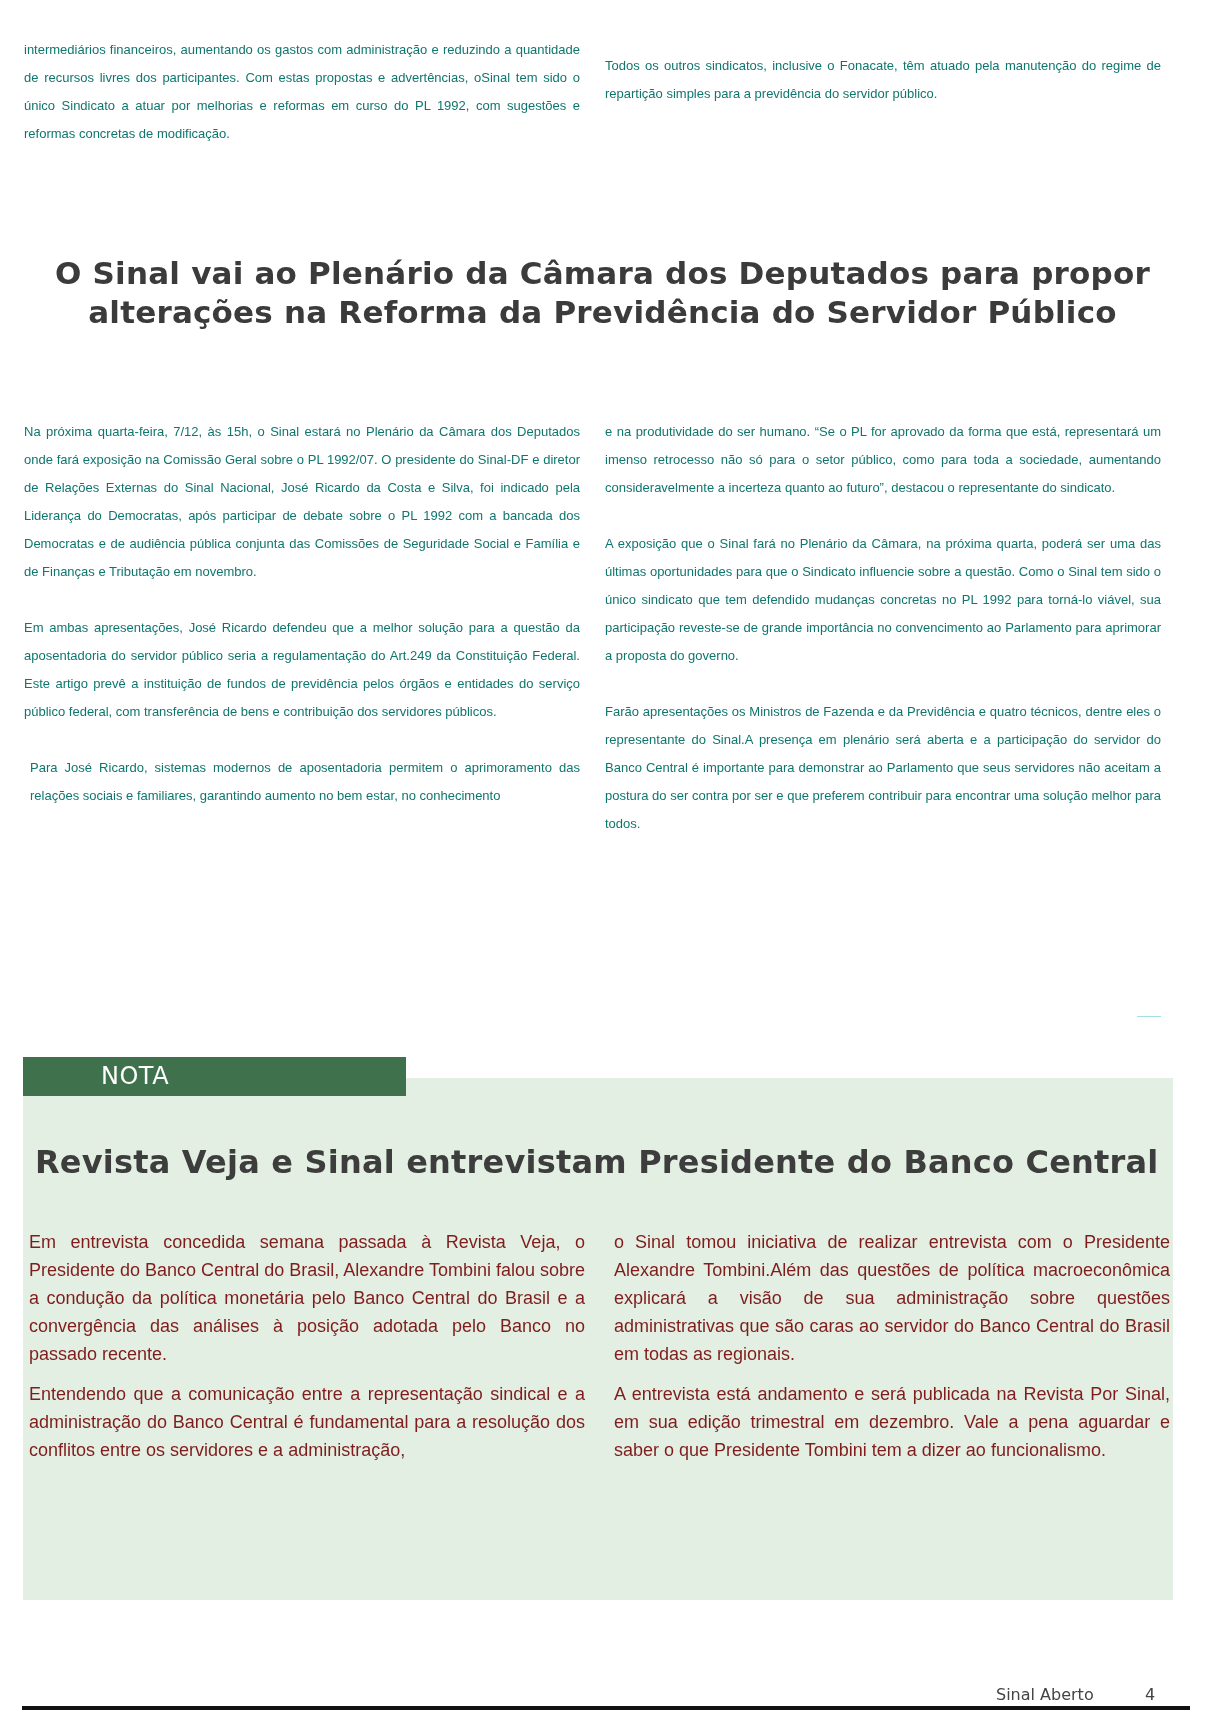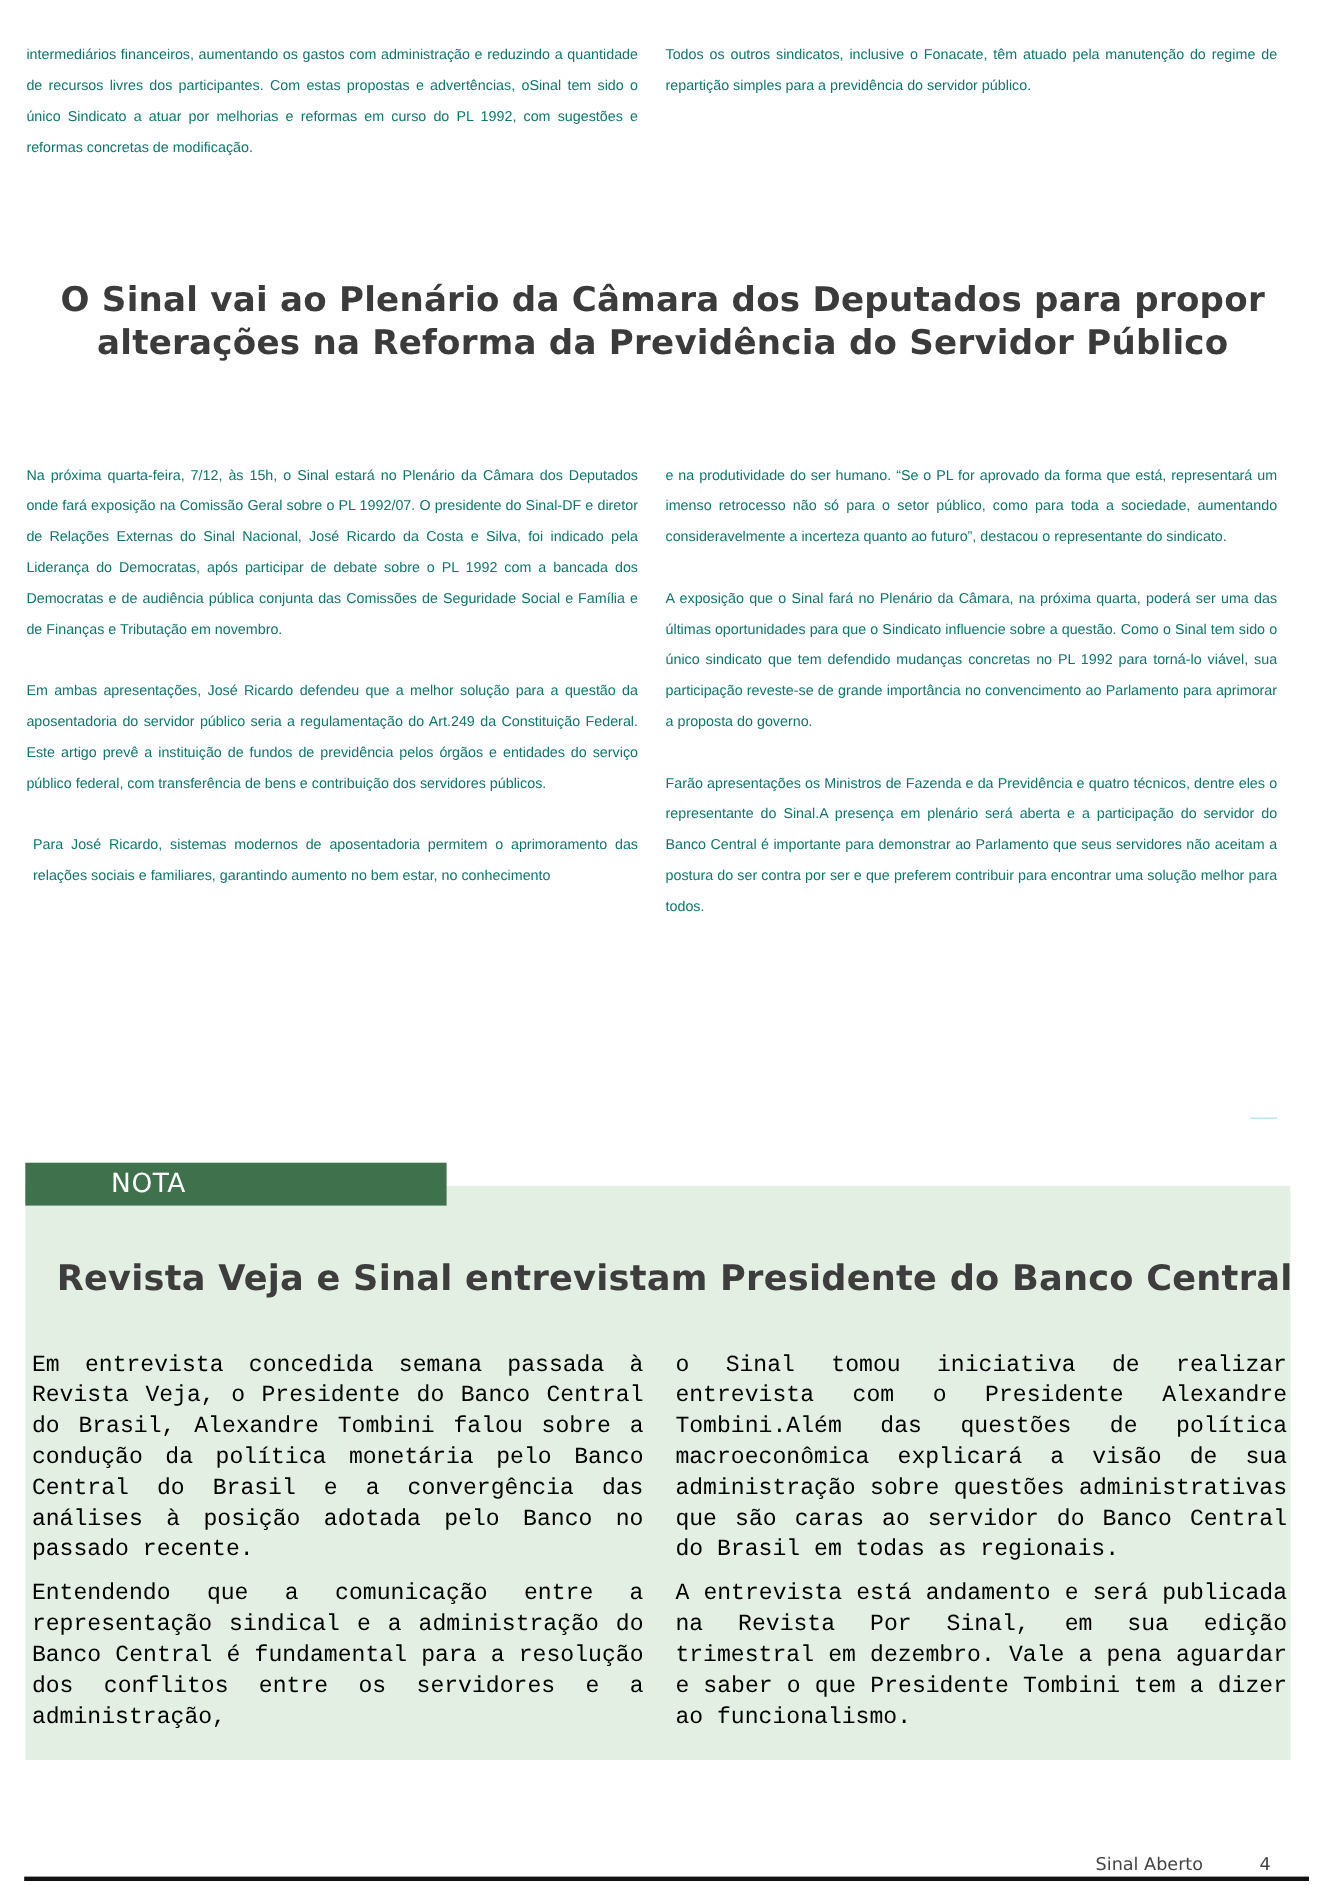--- a/index.html
+++ b/index.html
@@ -4,38 +4,38 @@
   <style>
     html, body { margin: 0; padding: 0; background: #ffffff; }
     body { width: 1205px; height: 1714px; position: relative; overflow: hidden; color: #3a3a3a; }
     .page { position: absolute; left: 0; top: 0; width: 1205px; height: 1714px; }
 
     .col { position: absolute; font-family: "Liberation Sans", sans-serif; font-size: 13px; line-height: 28px; color: #0f766e; text-align: justify; }
     .col p { margin: 0; }
     .col p + p { margin-top: 28px; }
 
     .top-left { left: 24px; top: 36px; width: 556px; }
-    .top-right { left: 605px; top: 36px; width: 556px; }
+    .top-right { left: 605px; top: 52px; width: 556px; }
 
     .headline { position: absolute; left: 0; top: 254px; width: 1205px; text-align: center; font-family: "DejaVu Sans", sans-serif; font-weight: bold; font-size: 31px; line-height: 39px; color: #3b3b3b; letter-spacing: 0.2px; }
     .headline span { display: block; }
 
     .art-left { left: 24px; top: 418px; width: 556px; }
     .art-right { left: 605px; top: 418px; width: 556px; }
     .art-left p.indent { padding-left: 6px; }
 
     .deco-line { position: absolute; left: 1137px; top: 1016px; width: 24px; height: 1px; background: #9fe0e6; }
 
     .nota-box { position: absolute; left: 23px; top: 1078px; width: 1150px; height: 522px; background: #e2efe2; }
     .nota-tab { position: absolute; left: 23px; top: 1057px; width: 383px; height: 39px; background: #3f724c; }
     .nota-tab-label { position: absolute; left: 78px; top: 4px; font-family: "DejaVu Sans", sans-serif; font-size: 24px; line-height: 30px; color: #ffffff; letter-spacing: 0.5px; }
 
-    .nota-title { position: absolute; left: 35px; top: 1142px; width: 1140px; font-family: "DejaVu Sans", sans-serif; font-weight: bold; font-size: 32px; line-height: 40px; color: #3d3d3d; letter-spacing: 0.2px; text-align: right; }
+    .nota-title { position: absolute; left: 35px; top: 1142px; width: 1140px; font-family: "DejaVu Sans", sans-serif; font-weight: bold; font-size: 32px; line-height: 40px; color: #3d3d3d; letter-spacing: 0.2px; }
 
-    .ncol { position: absolute; font-family: Liberation Mono, monospace; font-size: 21px; line-height: 28px; color: #000000; text-align: justify; }
+    .ncol { position: absolute; font-family: Liberation Sans, sans-serif; font-size: 18px; line-height: 28px; color: #7f1d1d; text-align: justify; }
     .ncol p { margin: 0; }
     .ncol p + p { margin-top: 12px; }
     .nota-left { left: 29px; top: 1228px; width: 556px; }
     .nota-right { left: 614px; top: 1228px; width: 556px; }
 
     .footer-label { position: absolute; left: 996px; top: 1685px; font-family: "DejaVu Sans", sans-serif; font-size: 16px; line-height: 20px; color: #444444; }
     .footer-page { position: absolute; left: 1145px; top: 1685px; font-family: "DejaVu Sans", sans-serif; font-size: 16px; line-height: 20px; color: #444444; }
     .footer-rule { position: absolute; left: 22px; top: 1706px; width: 1168px; height: 4px; background: #111111; }
   </style>
 </head>

